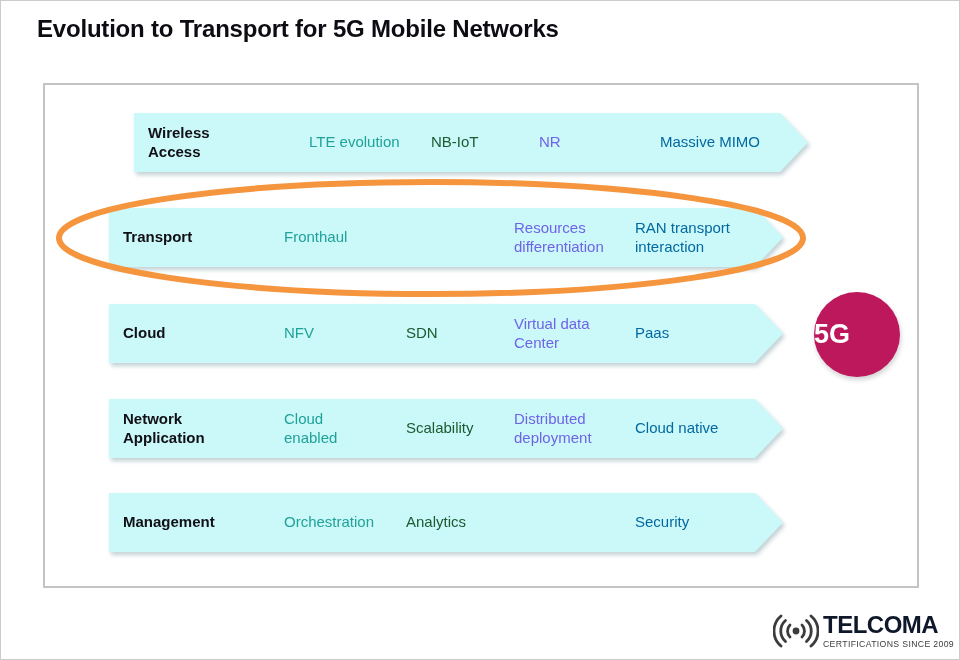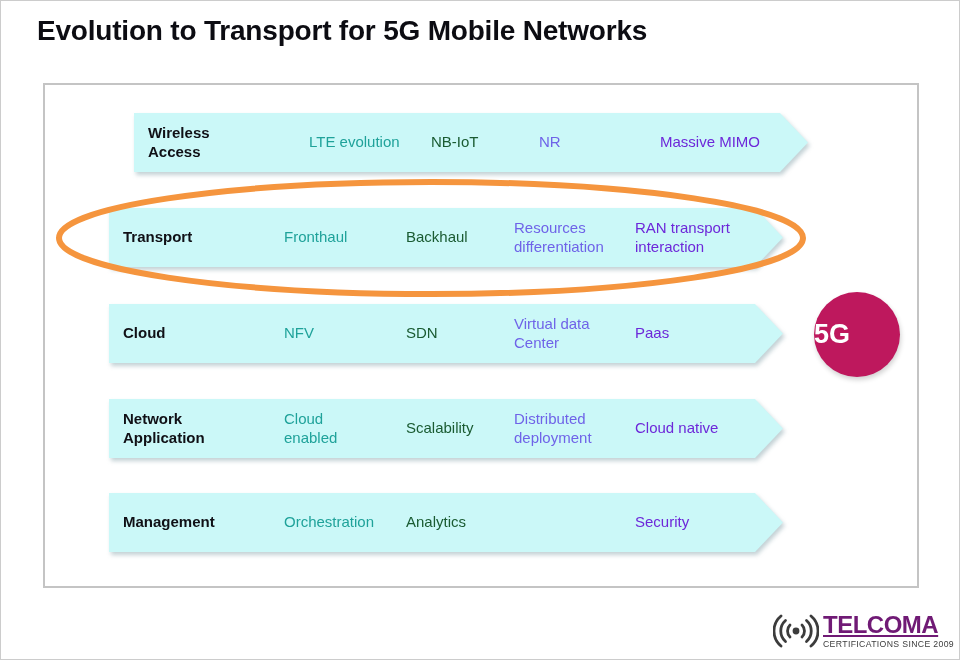--- a/index.html
+++ b/index.html
@@ -7,21 +7,21 @@
     width: 960px; height: 660px; position: relative; overflow: hidden;
     font-family: "Liberation Sans", sans-serif;
     -webkit-font-smoothing: antialiased;
   }
   .page {
     position: absolute; inset: 0;
     border: 1px solid #cccccc; box-sizing: border-box; background: #ffffff;
   }
   .slide-title {
     position: absolute; left: 36px; top: 14px;
-    font-size: 28px; font-weight: 700; color: #0c0c12; letter-spacing: -0.2px;
+    font-size: 24px; font-weight: 700; color: #0c0c12; letter-spacing: -0.2px;
   }
   .content-panel {
     position: absolute; left: 42px; top: 82px; width: 876px; height: 505px;
     background: #ffffff; border: 2px solid #c4c4c4; box-sizing: border-box;
   }
   .band-wrap {
     position: absolute; left: 64px; width: 674px; height: 59px;
     filter: drop-shadow(2px 3px 2px rgba(105, 140, 150, 0.40));
   }
   .band {
@@ -36,41 +36,40 @@
   .band-5 { top: 408px; }
   .cell {
     position: absolute; top: 0; bottom: 0;
     display: flex; align-items: center;
     font-size: 15px; line-height: 1.22; white-space: pre-line;
   }
   .cell-label { left: 14px;  width: 150px; font-weight: 700; color: #101016; }
   .cell-i0    { left: 175px; width: 118px; color: #1fa29a; font-weight: 500; }
   .cell-i1    { left: 297px; width: 106px; color: #1a5b32; font-weight: 500; }
   .cell-i2    { left: 405px; width: 118px; color: #6f63e8; font-weight: 500; }
-  .cell-i3    { left: 526px; width: 132px; color: #6d28d9; font-weight: 500; }
+  .cell-i3    { left: 526px; width: 132px; color: #0369a1; font-weight: 500; }
   .ellipse-overlay {
     position: absolute; left: 0; top: 0; width: 960px; height: 660px;
     pointer-events: none;
   }
   .badge-5g {
     position: absolute; left: 813px; top: 291px; width: 86px; height: 85px;
     border-radius: 50%; background: #be185d;
     display: flex; align-items: center; justify-content: flex-start;
     color: #ffffff; font-size: 27px; font-weight: 700;
     box-shadow: 1px 3px 5px rgba(0,0,0,0.18);
   }
   .logo {
     position: absolute; left: 772px; top: 606px; height: 48px;
     display: flex; align-items: center; gap: 4px; color: #3c3c3c;
   }
   .logo-text { display: flex; flex-direction: column; }
   .logo-brand {
     font-size: 24px; font-weight: 700; letter-spacing: -0.5px; line-height: 1;
-    color: #701a75;
-    text-decoration: underline;
+    color: #0f172a;
   }
   .logo-tagline {
     font-size: 8.7px; font-weight: 500; letter-spacing: 0.35px; margin-top: 2px;
     color: #3c3c3c; white-space: nowrap;
   }
 </style>
 </head>
 <body>
 
 <div class="page">
@@ -87,21 +86,20 @@
         <div class="cell cell-i1">NB-IoT</div>
         <div class="cell cell-i2">NR</div>
         <div class="cell cell-i3">Massive MIMO</div>
       </div>
     </div>
 
     <div class="band-wrap band-2">
       <div class="band">
         <div class="cell cell-label">Transport</div>
         <div class="cell cell-i0">Fronthaul</div>
-        <div class="cell cell-i1">Backhaul</div>
         <div class="cell cell-i2">Resources
 differentiation</div>
         <div class="cell cell-i3">RAN transport
 interaction</div>
       </div>
     </div>
 
     <div class="band-wrap band-3">
       <div class="band">
         <div class="cell cell-label">Cloud</div>

